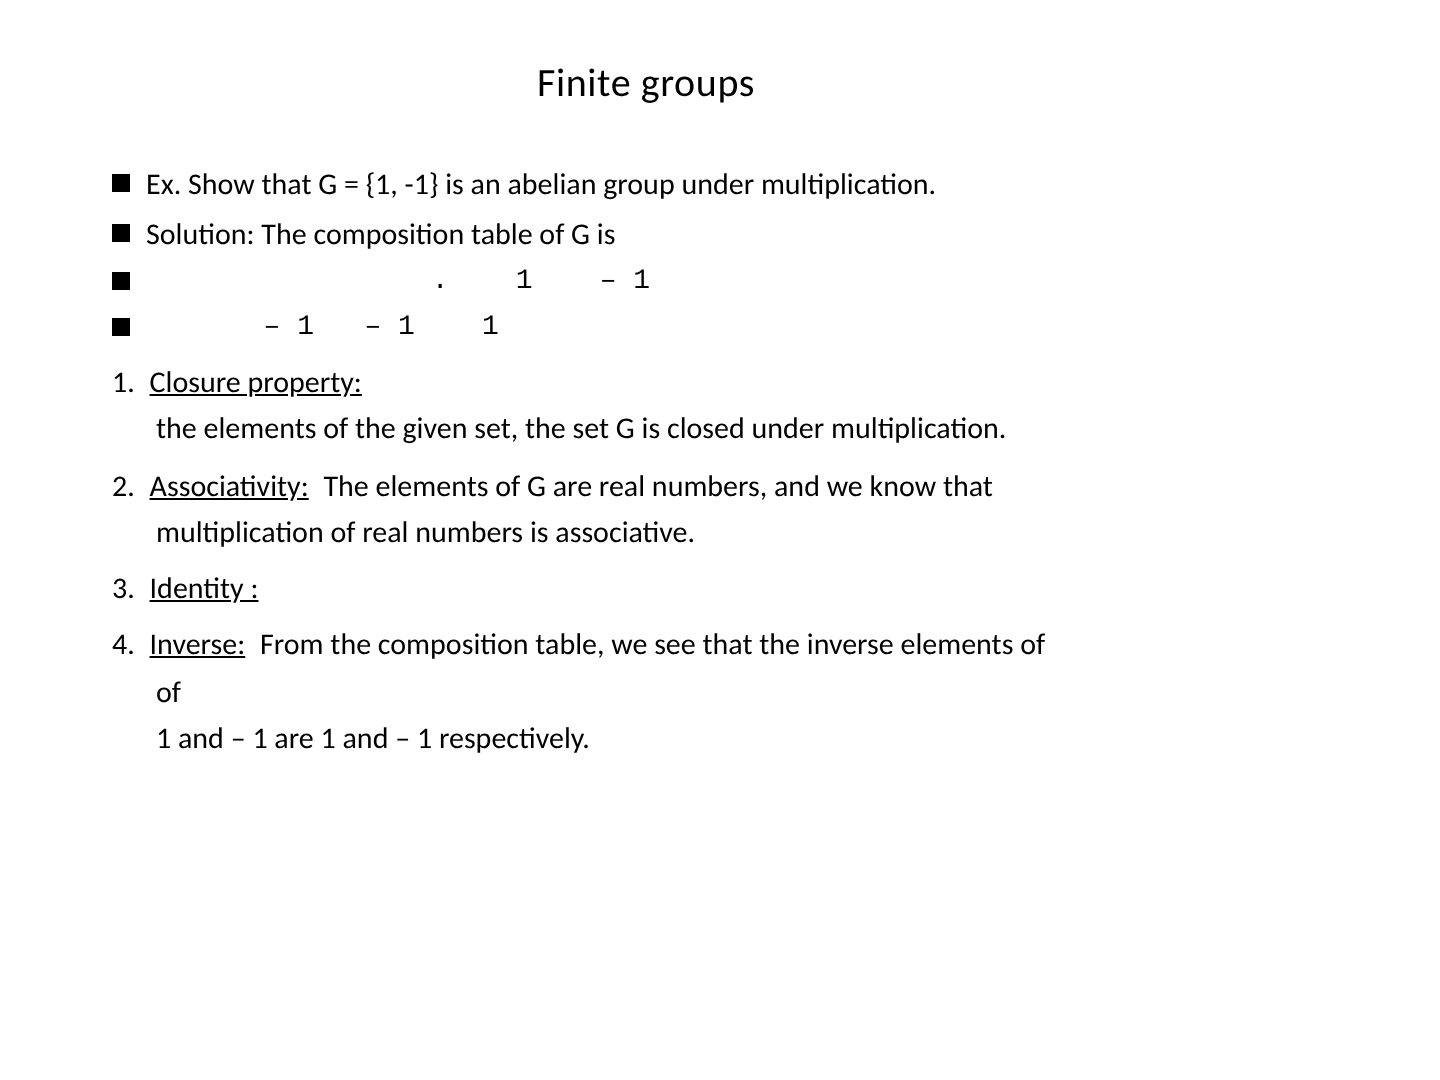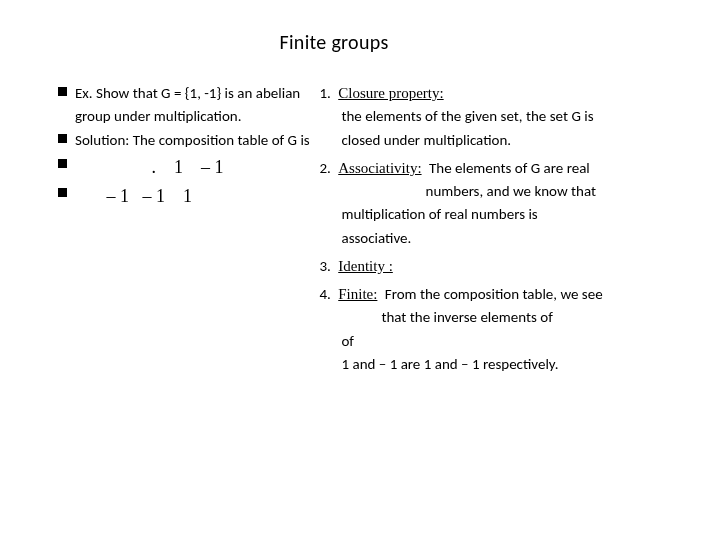--- a/index.html
+++ b/index.html
@@ -14,37 +14,38 @@
       background: #ffffff;
       font-family: 'Calibri', 'Segoe UI', Arial, sans-serif;
       font-size: 15px;
       color: #000000;
       overflow: hidden;
     }
 
     .page {
       width: 660px;
       height: 540px;
-      padding: 30px 50px 30px 58px;
+      padding: 30px 50px 30px 36px;
       display: flex;
       flex-direction: column;
     }
 
     .title {
       text-align: center;
       font-size: 20px;
       font-weight: normal;
       margin-bottom: 28px;
       letter-spacing: 0.3px;
     }
 
     .content {
       display: flex;
-      flex-direction: row;
+      flex-direction: column;
       gap: 0;
+      margin-left: 20px;
     }
 
     .bullet-section {
       display: flex;
       flex-direction: column;
       gap: 2px;
       margin-bottom: 6px;
     }
 
     .bullet-row {
@@ -83,26 +84,25 @@
       align-items: flex-start;
       gap: 4px;
     }
 
     .numbered-item-indent {
       padding-left: 22px;
     }
 
     .underline {
       text-decoration: underline;
-      font-family: Liberation Serif, serif;
     }
 
     .table-data {
-      font-family: Liberation Serif, serif;
-      font-size: 18px;
+      font-family: Liberation Mono, monospace;
+      font-size: 14px;
     }
   </style>
 </head>
 <body>
 
 <div class="page">
   <div class="title">Finite groups</div>
 
   <div class="content">
 
@@ -157,21 +157,21 @@
       <div class="numbered-item">
         <div class="numbered-item-first-line">
           <span>3.&nbsp;</span>
             <span class="underline">Identity :</span>
         </div>
       </div>
 
       <div class="numbered-item">
         <div class="numbered-item-first-line">
           <span>4.&nbsp;</span>
-            <span class="underline">Finite:</span>
+            <span class="underline">Inverse:</span>
             <span>&nbsp;From the composition table, we see that the inverse elements of</span>
         </div>
         <div class="numbered-item-indent">
           of
         </div>
         <div class="numbered-item-indent">
           1 and  – 1  are  1 and  – 1 respectively.
         </div>
       </div>
 

